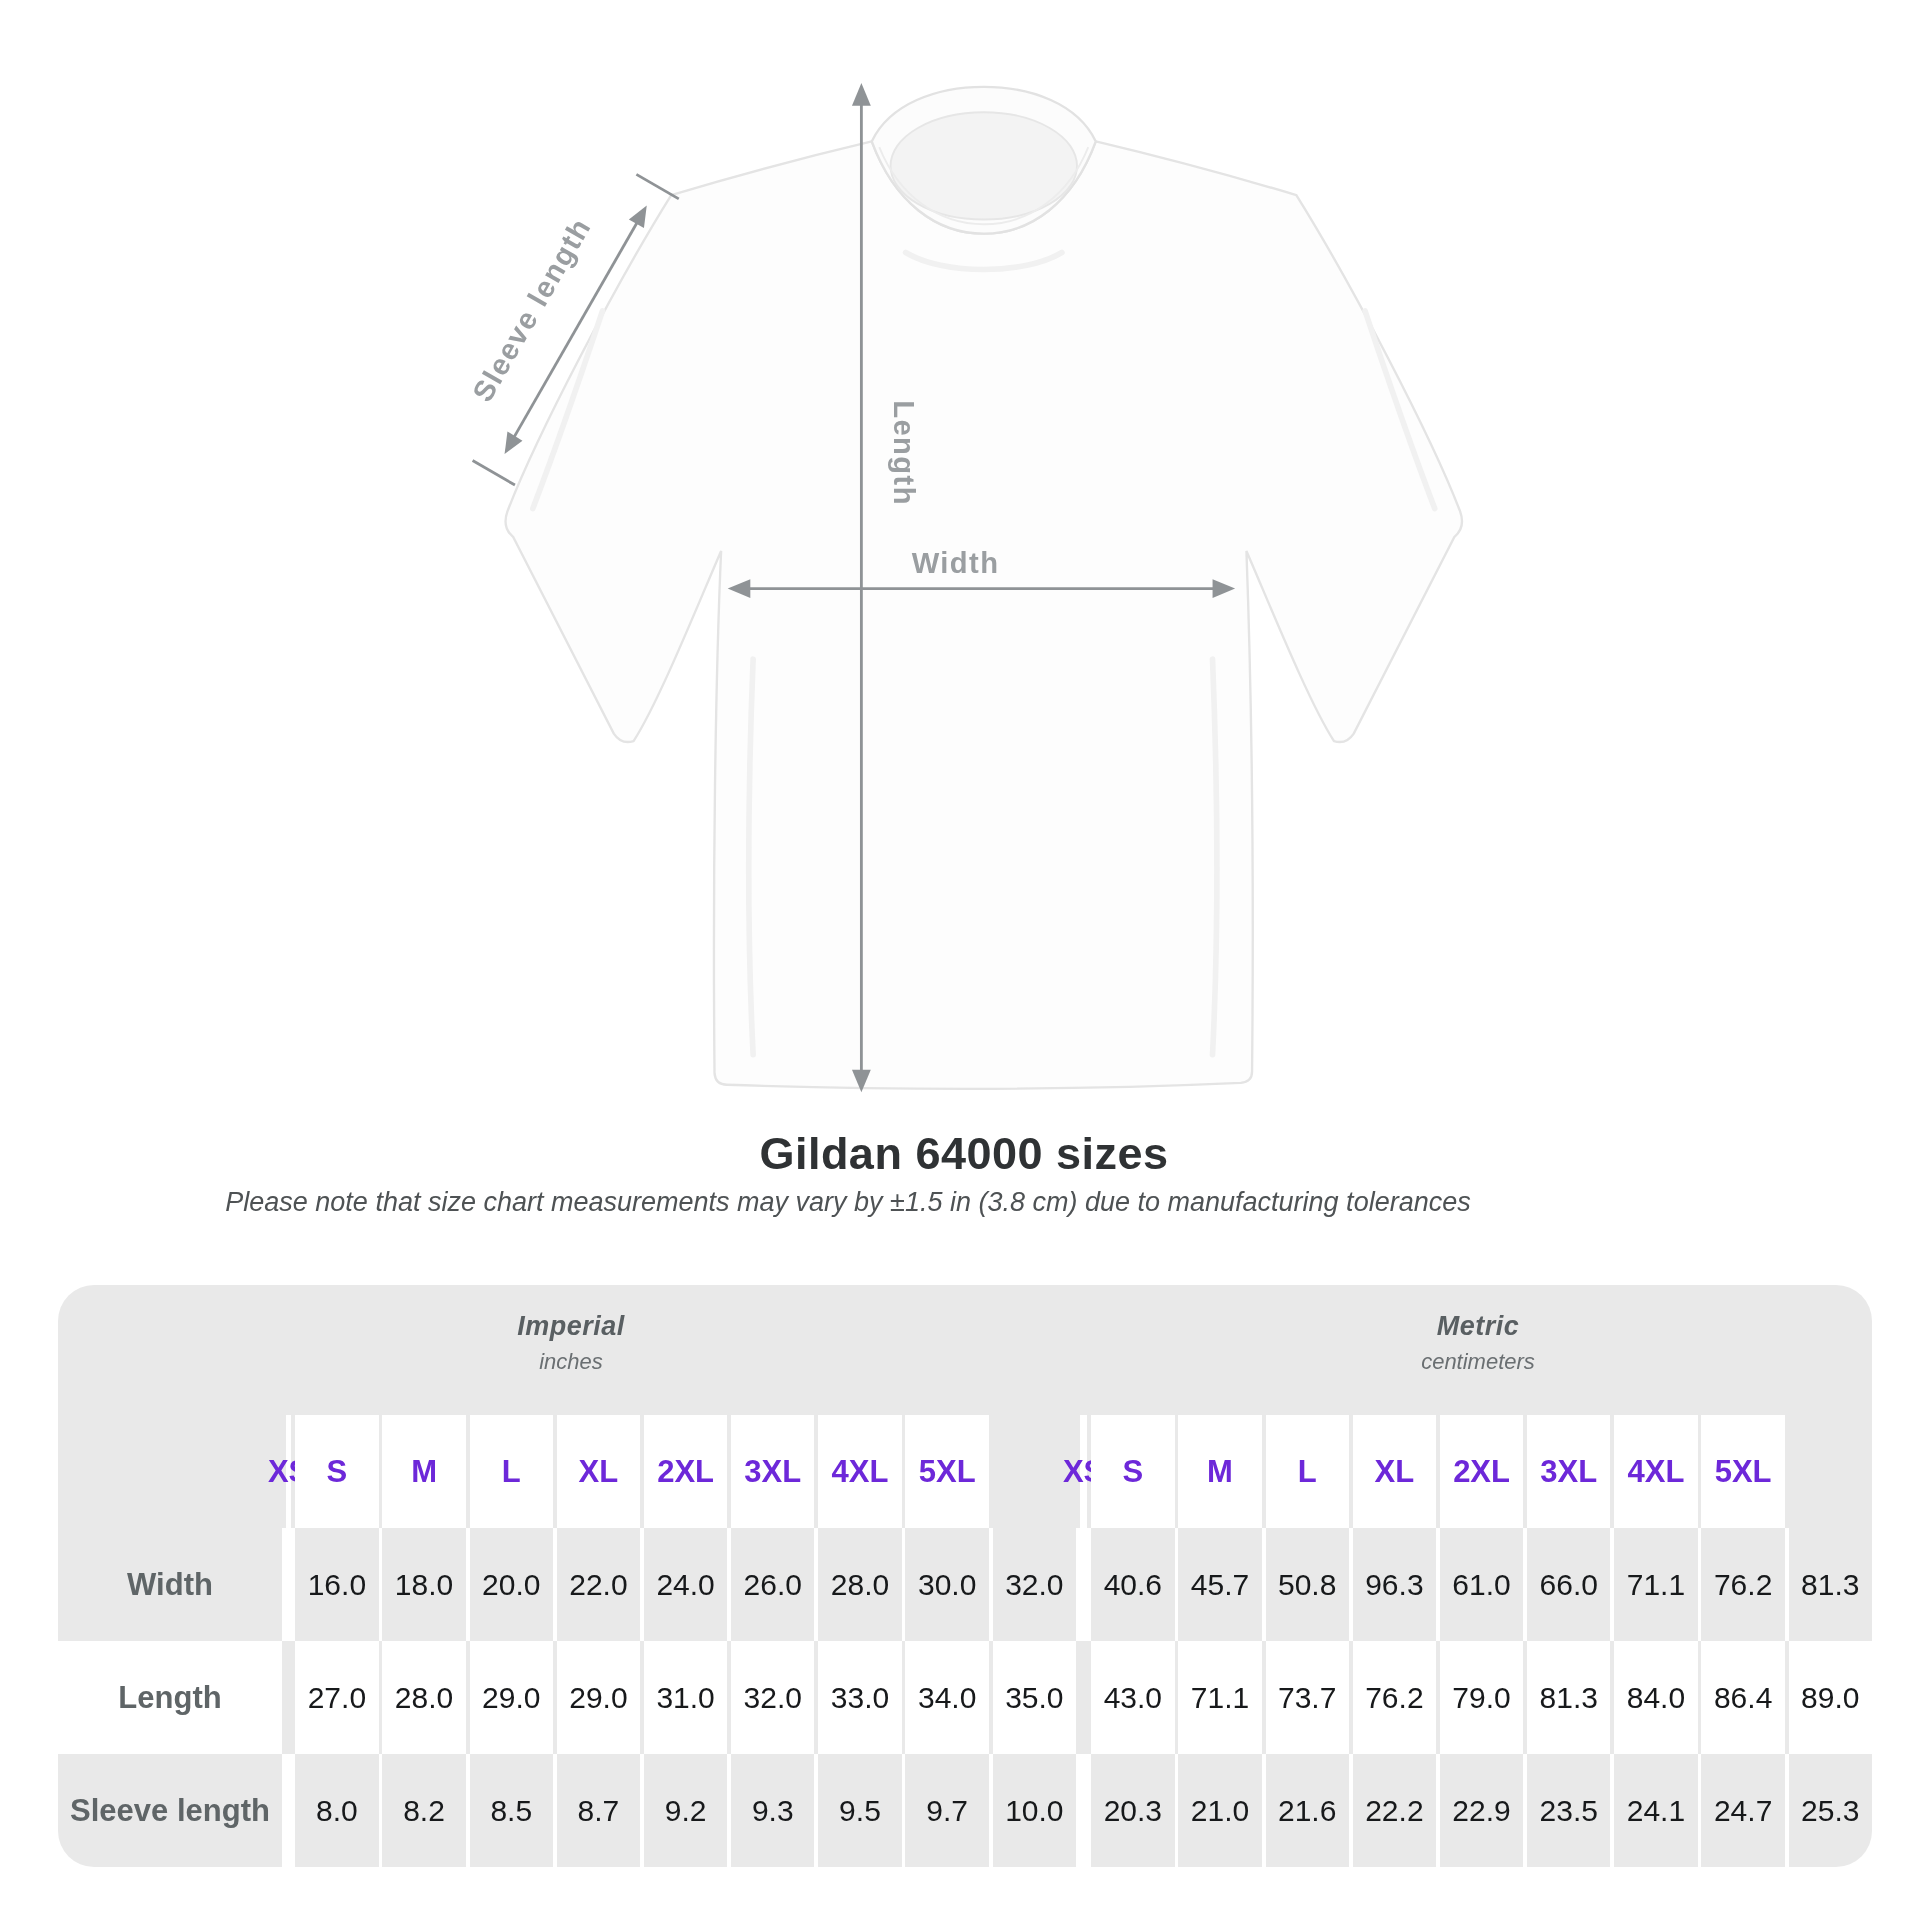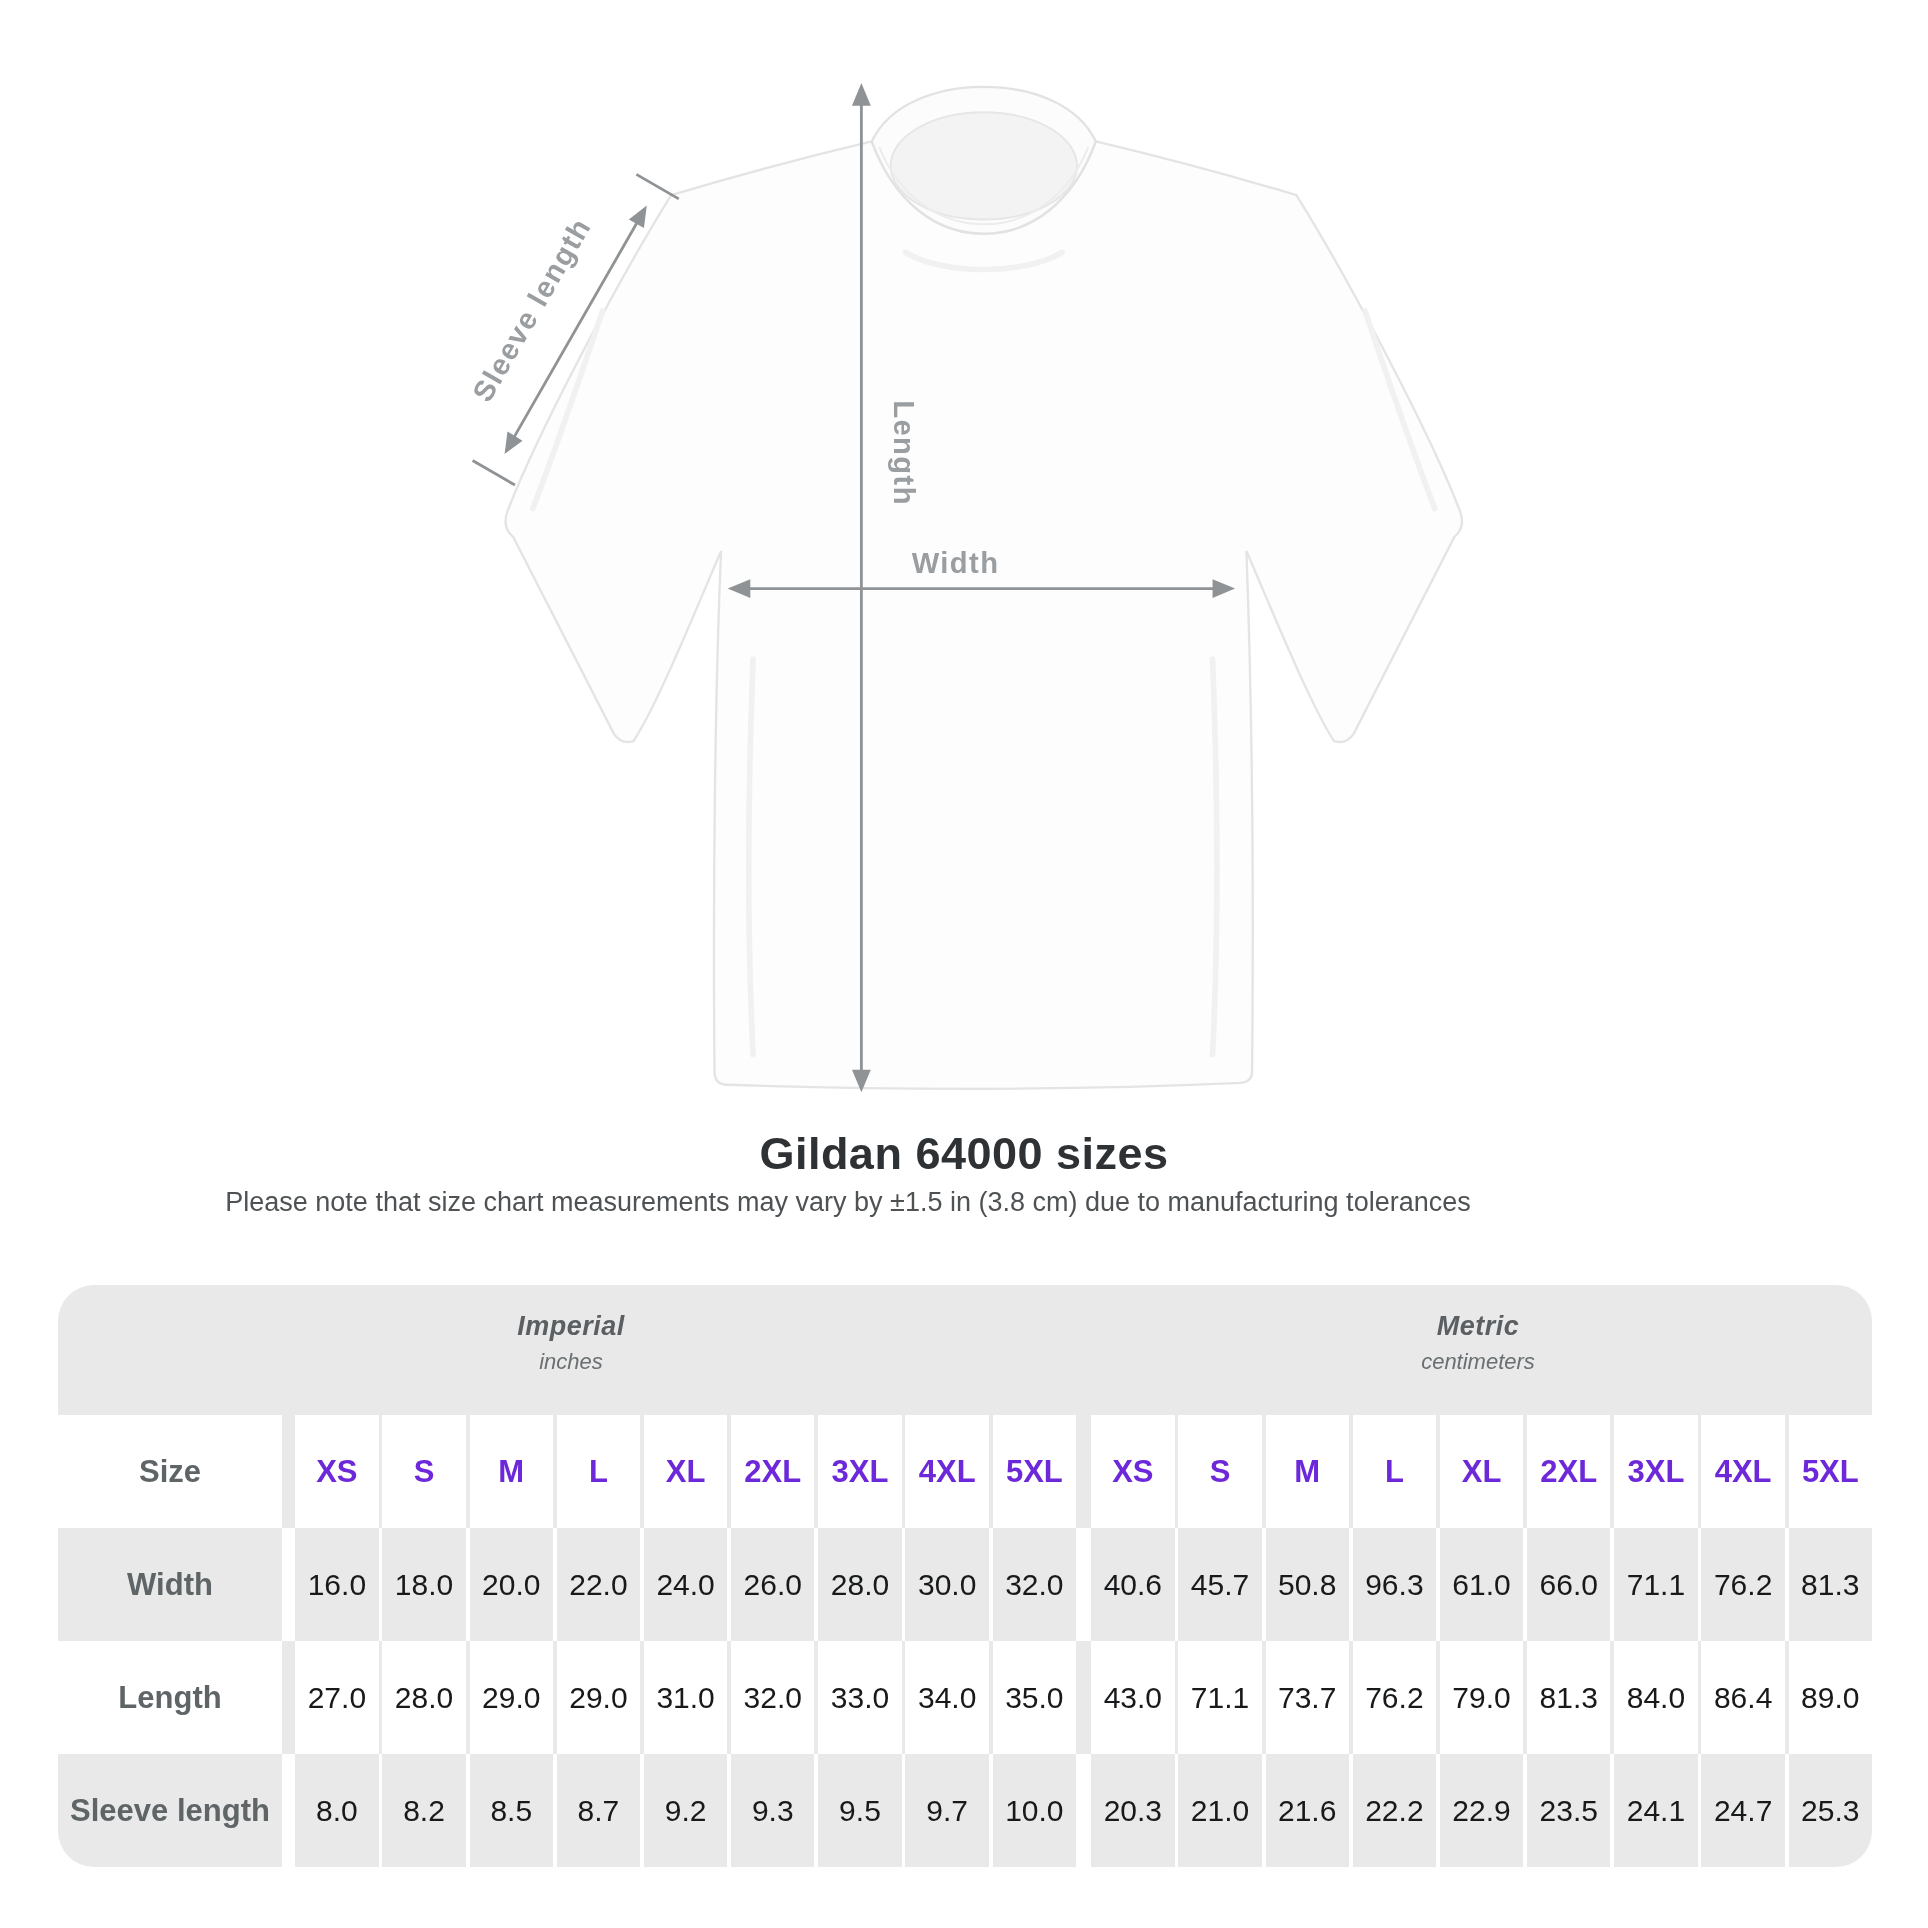--- a/index.html
+++ b/index.html
@@ -14,21 +14,21 @@
   .collar-inner{fill:#f3f3f3;stroke:#e6e6e6;stroke-width:2;}
   .collar-stitch{fill:none;stroke:#ececec;stroke-width:2;}
   .measure-line{stroke:#8f9396;stroke-width:3;fill:none;}
   .measure-head{fill:#8f9396;stroke:none;}
   .measure-label{font-weight:bold;font-size:31px;fill:#9a9ea1;letter-spacing:1.5px;}
 
   
   .title{position:absolute;top:1128px;left:0;width:1928px;text-align:center;
          font-size:45px;font-weight:bold;color:#2f3234;letter-spacing:0.5px;}
   .subtitle{position:absolute;top:1187px;left:0;width:1696px;text-align:center;
-            font-size:27px;color:#4e5254;}
+            font-style:italic;font-size:27px;color:#4e5254;}
 
   
   .size-table{position:absolute;left:58px;top:1285px;width:1814px;}
   .band{display:flex;height:130px;background:#e9e9e9;border-radius:36px 36px 0 0;}
   .band-half{display:flex;flex-direction:column;align-items:center;justify-content:center;
              gap:7.5px;transform:translateY(-7.5px);}
   .band-left{width:1026px;}
   .band-right{flex:1;text-align:center;}
   .band-title{font-size:27px;font-weight:bold;font-style:italic;color:#595f62;letter-spacing:0.5px;}
   .band-sub{font-size:22px;font-style:italic;color:#6a6f72;}
@@ -124,21 +124,20 @@
         <div class="band-title">Imperial</div>
         <div class="band-sub">inches</div>
       </div>
       <div class="band-half band-right">
         <div class="band-title">Metric</div>
         <div class="band-sub">centimeters</div>
       </div>
     </div>
 
     <div class="trow row-w">
-      <div class="cell lcell">Size</div>
       <div class="spacer"></div>
       <div class="cell hcell">XS</div>
       <div class="cell hcell">S</div>
       <div class="cell hcell">M</div>
       <div class="cell hcell">L</div>
       <div class="cell hcell">XL</div>
       <div class="cell hcell">2XL</div>
       <div class="cell hcell">3XL</div>
       <div class="cell hcell">4XL</div>
       <div class="cell hcell">5XL</div>

